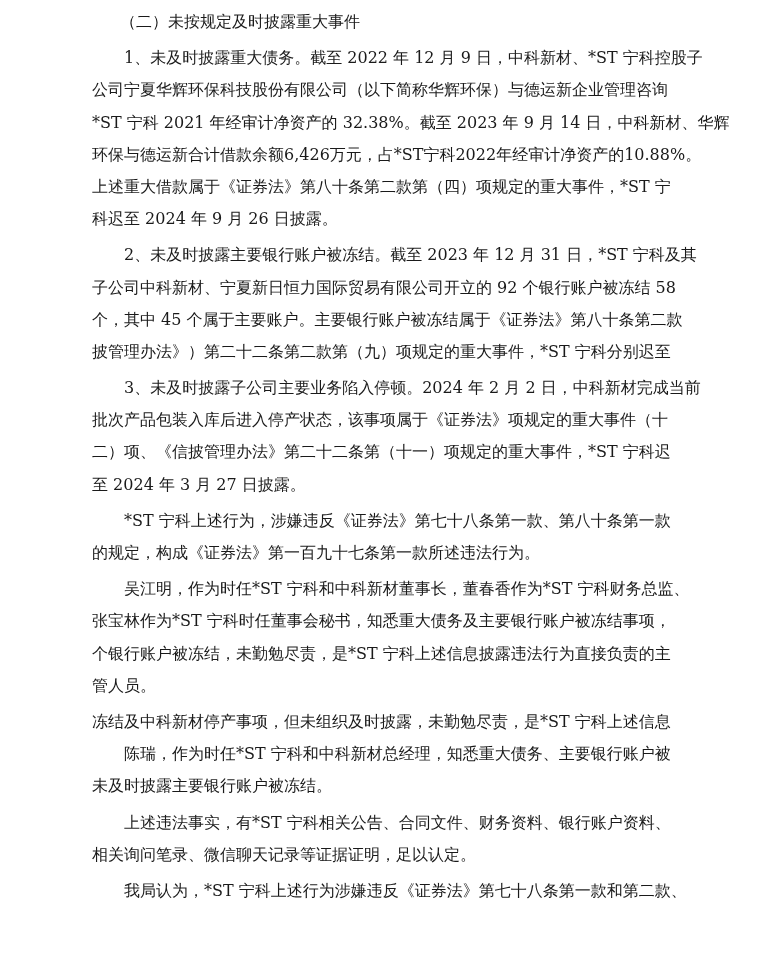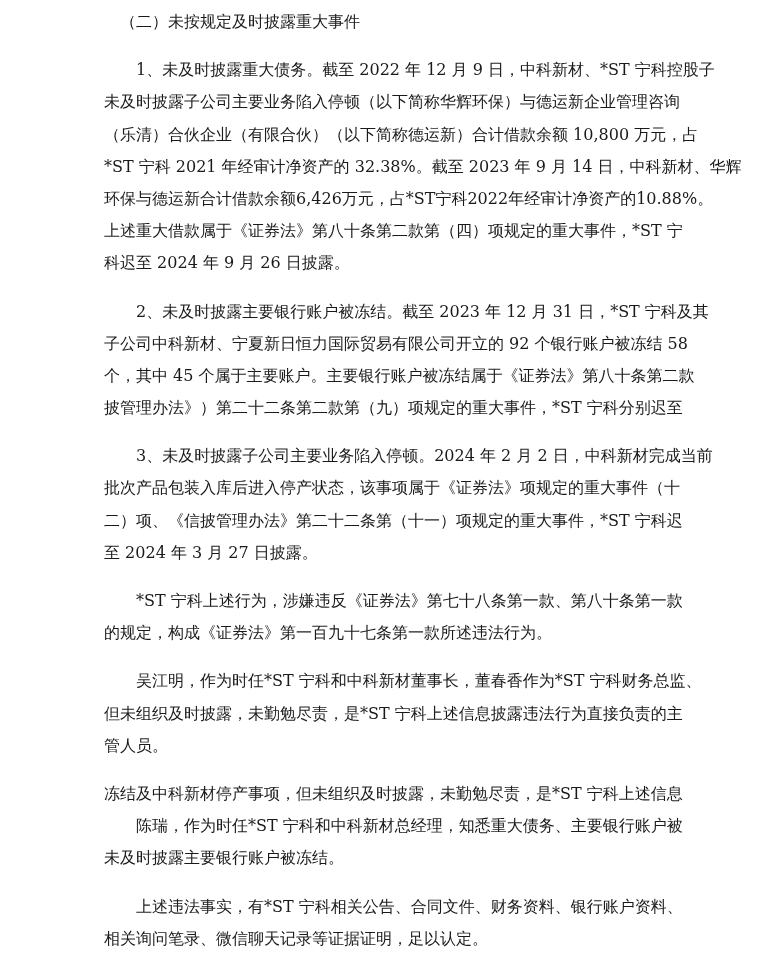--- a/index.html
+++ b/index.html
@@ -38,40 +38,37 @@
     .line span.txt {
       display: block;
       width: 100%;
       text-align: justify;
       text-align-last: justify;
     }
     .line.last span.txt {
       text-align-last: left;
     }
     .paragraph {
-      margin: 16px;
+      margin: 4px;
     }
   </style>
 </head>
 <body>
 
 <div class="page">
   <div class="line indent last">
     <span class="txt">（二）未按规定及时披露重大事件</span>
   </div>
 
   <div class="paragraph">
     <div class="line indent">
         <span class="txt">1、未及时披露重大债务。截至 2022 年 12 月 9 日，中科新材、*ST 宁科控股子</span>
       </div>
     <div class="line">
-        <span class="txt">未及时披露子公司主要业务陷入停顿（以下简称华辉环保）与德运新企业管理咨询</span>
-      </div>
-    <div class="line">
-        <span class="txt">（乐清）合伙企业（有限合伙）（以下简称德运新）合计借款余额 10,800 万元，占</span>
+        <span class="txt">公司宁夏华辉环保科技股份有限公司（以下简称华辉环保）与德运新企业管理咨询</span>
       </div>
     <div class="line">
         <span class="txt">*ST 宁科 2021 年经审计净资产的 32.38%。截至 2023 年 9 月 14 日，中科新材、华辉</span>
       </div>
     <div class="line">
         <span class="txt">环保与德运新合计借款余额6,426万元，占*ST宁科2022年经审计净资产的10.88%。</span>
       </div>
     <div class="line">
         <span class="txt">上述重大借款属于《证券法》第八十条第二款第（四）项规定的重大事件，*ST 宁</span>
       </div>
@@ -117,21 +114,24 @@
     <div class="line last">
         <span class="txt">的规定，构成《证券法》第一百九十七条第一款所述违法行为。</span>
       </div>
   </div>
 
   <div class="paragraph">
     <div class="line indent">
         <span class="txt">吴江明，作为时任*ST 宁科和中科新材董事长，董春香作为*ST 宁科财务总监、</span>
       </div>
     <div class="line">
-        <span class="txt">但未组织及时披露，未勤勉尽责，是*ST 宁科上述信息披露违法行为直接负责的主</span>
+        <span class="txt">张宝林作为*ST 宁科时任董事会秘书，知悉重大债务及主要银行账户被冻结事项，</span>
+      </div>
+    <div class="line">
+        <span class="txt">个银行账户被冻结，未勤勉尽责，是*ST 宁科上述信息披露违法行为直接负责的主</span>
       </div>
     <div class="line last">
         <span class="txt">管人员。</span>
       </div>
   </div>
 
   <div class="paragraph">
     <div class="line">
         <span class="txt">冻结及中科新材停产事项，但未组织及时披露，未勤勉尽责，是*ST 宁科上述信息</span>
       </div>

